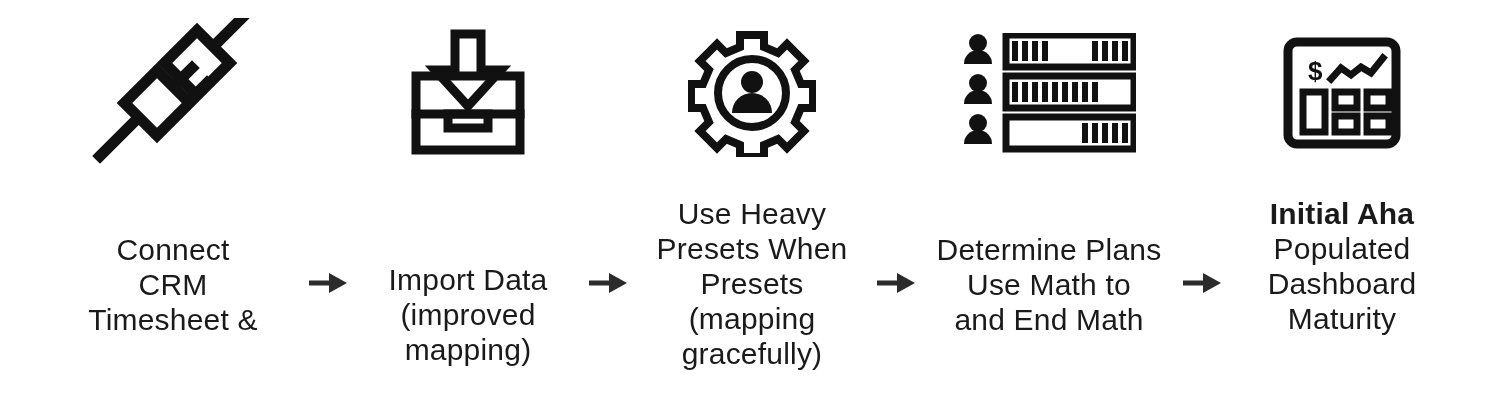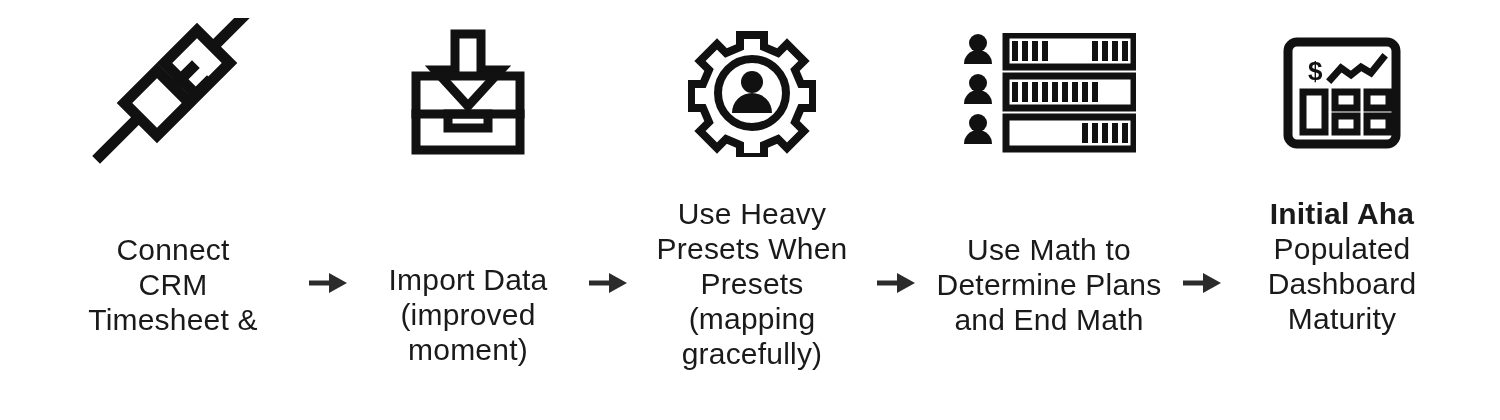--- a/index.html
+++ b/index.html
@@ -124,21 +124,21 @@
         <rect x="13" y="48" width="104" height="74"></rect>
 
         <line x1="13" y1="86" x2="117" y2="86"></line>
 
         <rect x="45" y="86" width="40" height="14"></rect>
       </svg>
     </div>
     <div class="label">
       <div class="para">Import Data</div>
       <div class="para">(improved</div>
-      <div class="para">moment)</div>
+      <div class="para">mapping)</div>
     </div>
   </div>
 
   <div class="arrow">
     <svg width="42" height="26" viewBox="0 0 42 26" fill="none">
       <line x1="2" y1="13" x2="26" y2="13" stroke="#2b2b2b" stroke-width="5"></line>
       <polygon points="22,3 40,13 22,23" fill="#2b2b2b"></polygon>
     </svg>
   </div>
 
@@ -215,22 +215,22 @@
         <g fill="#111111">
           <rect x="120" y="90" width="6" height="20"></rect>
           <rect x="130" y="90" width="6" height="20"></rect>
           <rect x="140" y="90" width="6" height="20"></rect>
           <rect x="150" y="90" width="6" height="20"></rect>
           <rect x="160" y="90" width="6" height="20"></rect>
         </g>
       </svg>
     </div>
     <div class="label">
+      <div class="para">Determine Plans</div>
       <div class="para">Use Math to</div>
-      <div class="para">Determine Plans</div>
       <div class="para">and End Math</div>
     </div>
   </div>
 
   <div class="arrow">
     <svg width="42" height="26" viewBox="0 0 42 26" fill="none">
       <line x1="2" y1="13" x2="26" y2="13" stroke="#2b2b2b" stroke-width="5"></line>
       <polygon points="22,3 40,13 22,23" fill="#2b2b2b"></polygon>
     </svg>
   </div>

